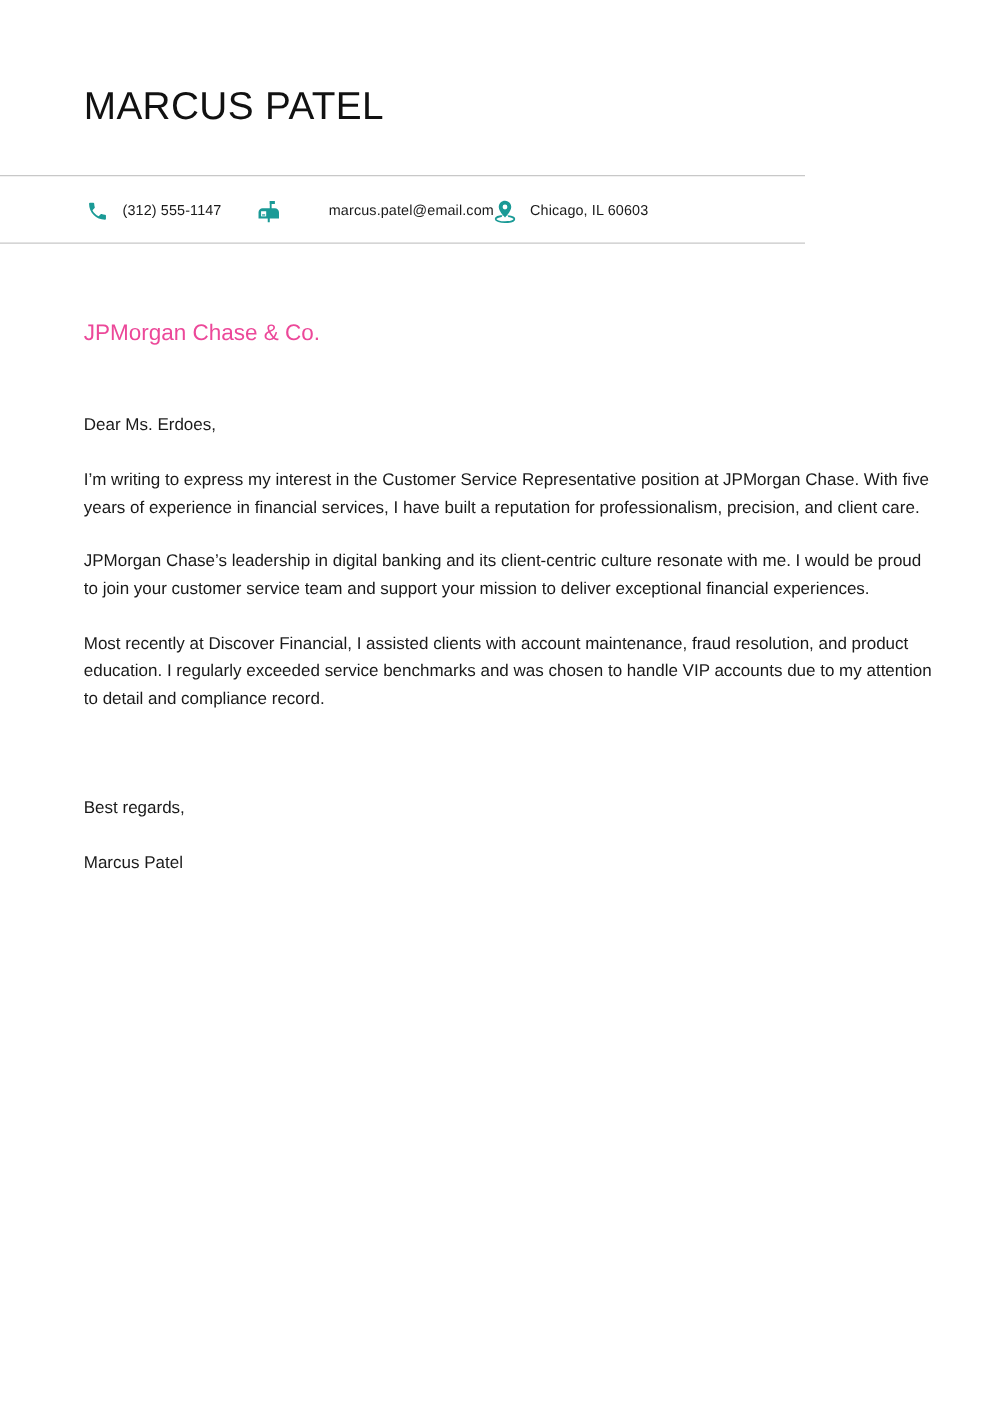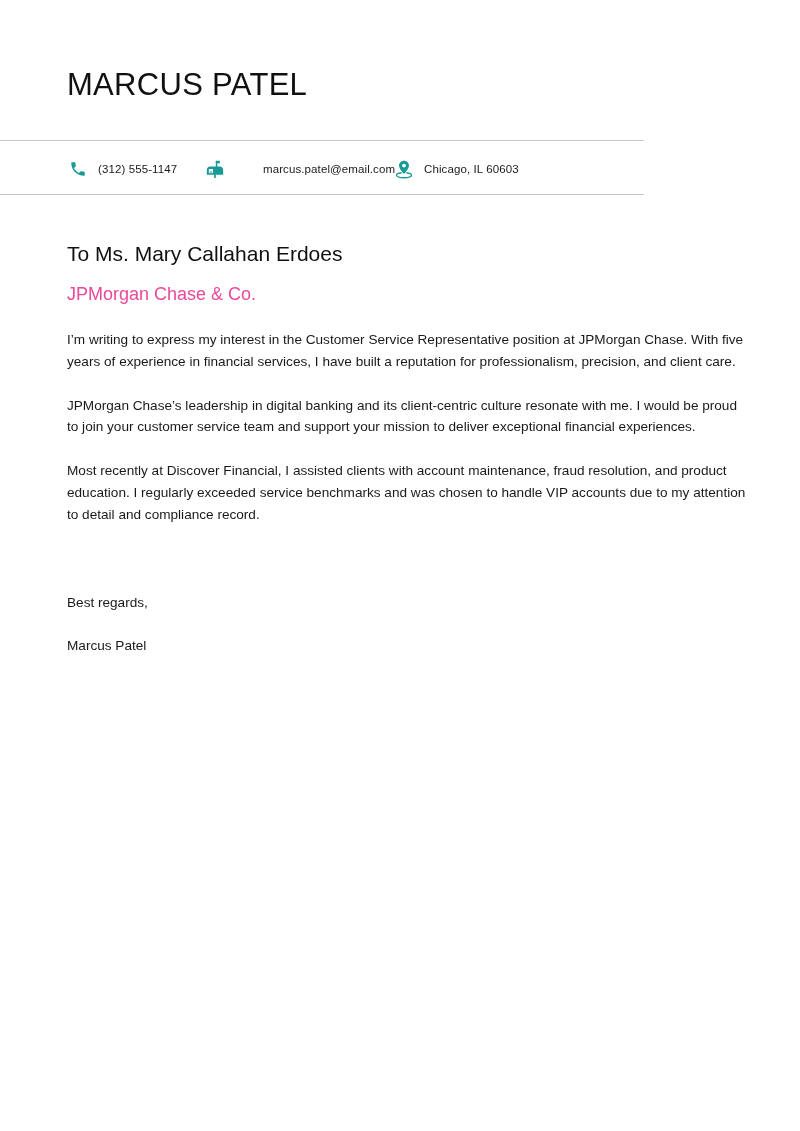--- a/index.html
+++ b/index.html
@@ -140,24 +140,24 @@
         <ellipse cx="12" cy="19.5" rx="9" ry="3" fill="none" stroke="#1a9a96" stroke-width="1.6"></ellipse>
         <rect x="9" y="16" width="6" height="3" fill="#ffffff"></rect>
         <path fill="#1a9a96" d="M12 18l-2.2-2.6h4.4z"></path>
       </svg>
     </span>
     <span class="text">Chicago, IL 60603</span>
   </div>
 </div>
 
 <div class="recipient">
-  <h2 class="recipient-name">To Ms. Mary Callahan Erdoes</h2>
   <div class="recipient-company">JPMorgan Chase &amp; Co.</div>
 </div>
 
 <div class="letter">
+  <p class="salutation">Dear Ms. Erdoes,</p>
   <p>I’m writing to express my interest in the Customer Service Representative position at JPMorgan Chase. With five years of experience in financial services, I have built a reputation for professionalism, precision, and client care.</p>
   <p>JPMorgan Chase’s leadership in digital banking and its client-centric culture resonate with me. I would be proud to join your customer service team and support your mission to deliver exceptional financial experiences.</p>
   <p>Most recently at Discover Financial, I assisted clients with account maintenance, fraud resolution, and product education. I regularly exceeded service benchmarks and was chosen to handle VIP accounts due to my attention to detail and compliance record.</p>
   <div class="closing-gap"></div>
   <p class="closing">Best regards,</p>
   <p class="signature">Marcus Patel</p>
 </div>
 
 </body></html>

